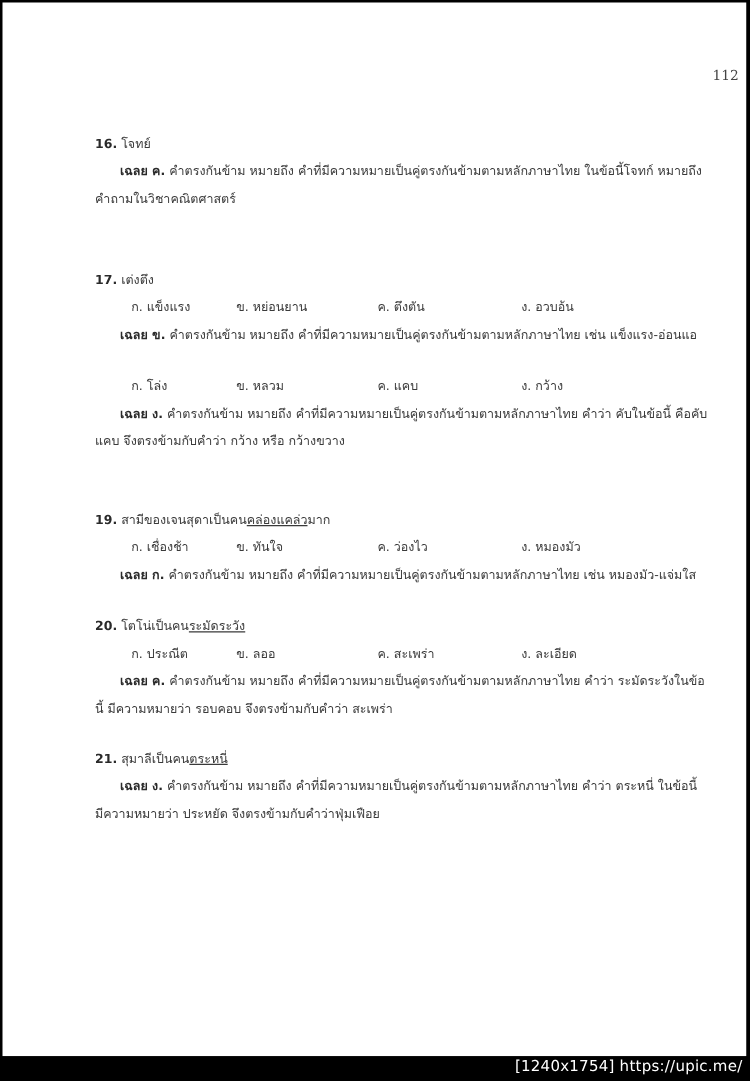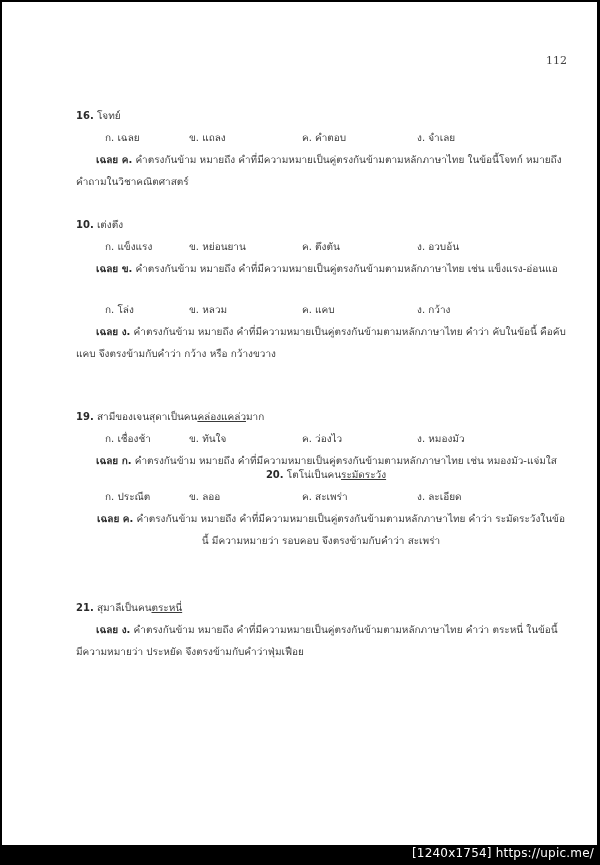--- a/index.html
+++ b/index.html
@@ -18,21 +18,21 @@
       position: absolute;
       left: 2px;
       top: 2px;
       width: 595px;
       height: 843px;
       background: #ffffff;
       color: #3a3a3a;
     }
     .page-number {
       position: absolute;
-      left: 544px;
+      left: 568px;
       top: 52px;
       font-family: "DejaVu Serif", "Liberation Serif", serif;
       font-size: 11px;
       color: #444;
     }
     .question {
       position: absolute;
       left: 74px;
       width: 500px;
       font-size: 10px;
@@ -94,35 +94,29 @@
 <body>
 
 <div class="page">
   <div class="page-number">112</div>
 
   <div class="question" style="top:67px;">
     <div class="q-title">
       <span class="q-num">16.</span>
       <span class="q-stem"><span>โจทย์</span><u></u><span></span></span>
     </div>
-    <div class="options">
-      <span class="option o0">ก. เฉลย</span>
-      <span class="option o1">ข. แถลง</span>
-      <span class="option o2">ค. คำตอบ</span>
-      <span class="option o3">ง. จำเลย</span>
-    </div>
     <div class="answer">
       <span class="answer-label">เฉลย ค.</span>
       <span>คำตรงกันข้าม หมายถึง คำที่มีความหมายเป็นคู่ตรงกันข้ามตามหลักภาษาไทย ในข้อนี้โจทก์ หมายถึง คำถามในวิชาคณิตศาสตร์</span>
     </div>
   </div>
 
   <div class="question" style="top:176px;">
     <div class="q-title">
-      <span class="q-num">10.</span>
+      <span class="q-num">17.</span>
       <span class="q-stem"><span>เต่งตึง</span><u></u><span></span></span>
     </div>
     <div class="options">
       <span class="option o0">ก. แข็งแรง</span>
       <span class="option o1">ข. หย่อนยาน</span>
       <span class="option o2">ค. ตึงตัน</span>
       <span class="option o3">ง. อวบอ้น</span>
     </div>
     <div class="answer">
       <span class="answer-label">เฉลย ข.</span>
@@ -153,21 +147,21 @@
       <span class="option o1">ข. ทันใจ</span>
       <span class="option o2">ค. ว่องไว</span>
       <span class="option o3">ง. หมองมัว</span>
     </div>
     <div class="answer">
       <span class="answer-label">เฉลย ก.</span>
       <span>คำตรงกันข้าม หมายถึง คำที่มีความหมายเป็นคู่ตรงกันข้ามตามหลักภาษาไทย เช่น หมองมัว-แจ่มใส</span>
     </div>
   </div>
 
-  <div class="question" style="top:426px;text-align:center;">
+  <div class="question" style="top:453px;">
     <div class="q-title">
       <span class="q-num">20.</span>
       <span class="q-stem"><span>โตโน่เป็นคน</span><u>ระมัดระวัง</u><span></span></span>
     </div>
     <div class="options">
       <span class="option o0">ก. ประณีต</span>
       <span class="option o1">ข. ลออ</span>
       <span class="option o2">ค. สะเพร่า</span>
       <span class="option o3">ง. ละเอียด</span>
     </div>

